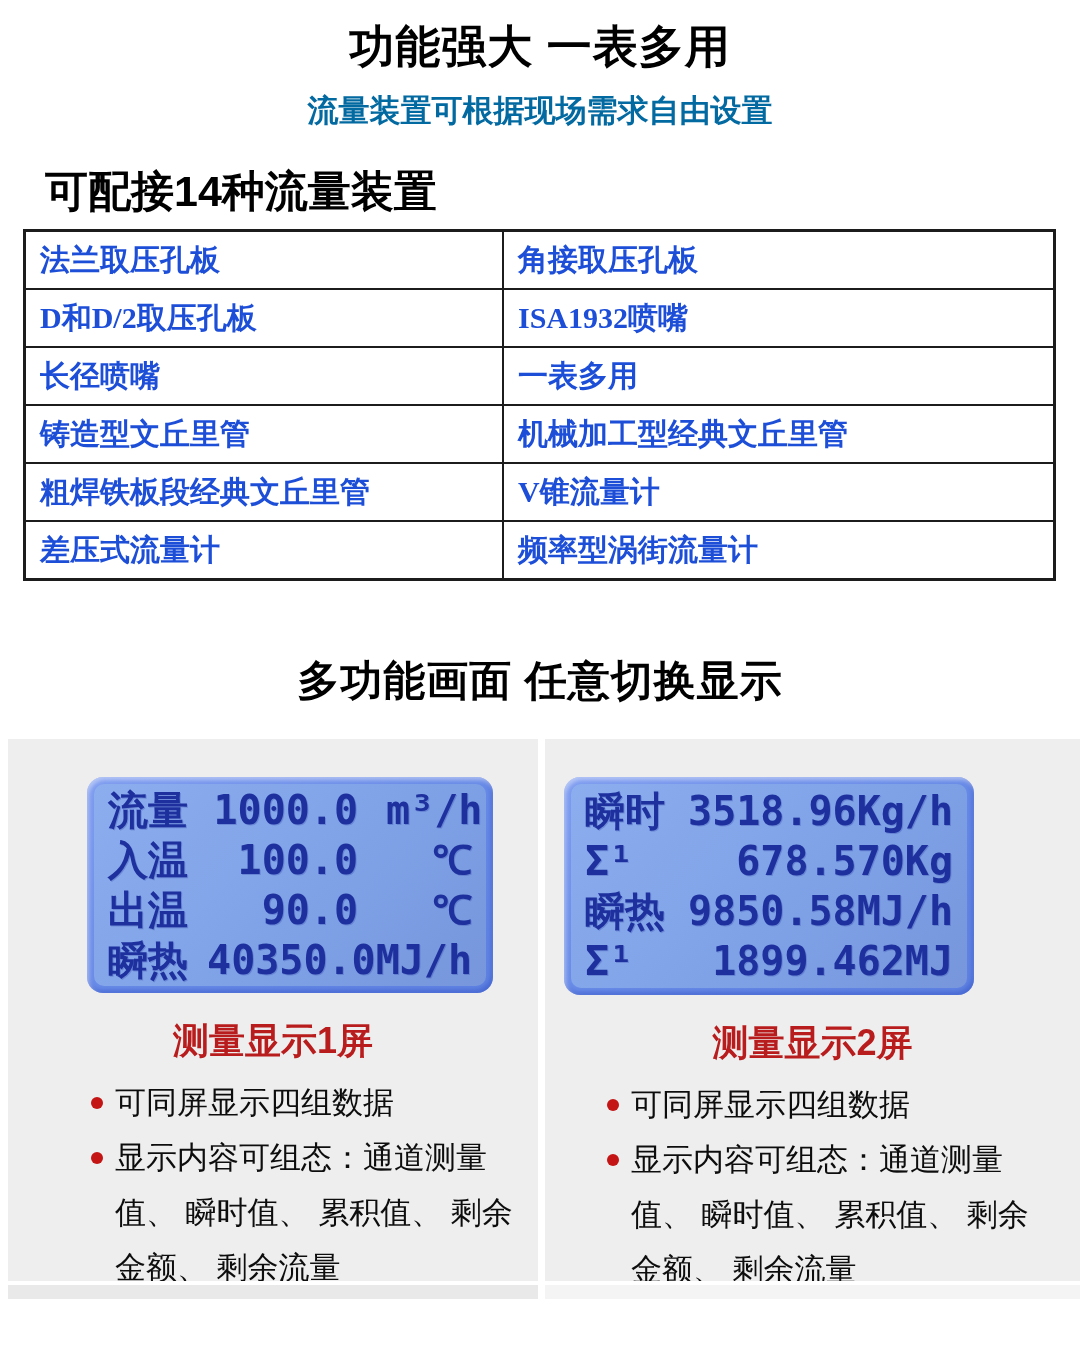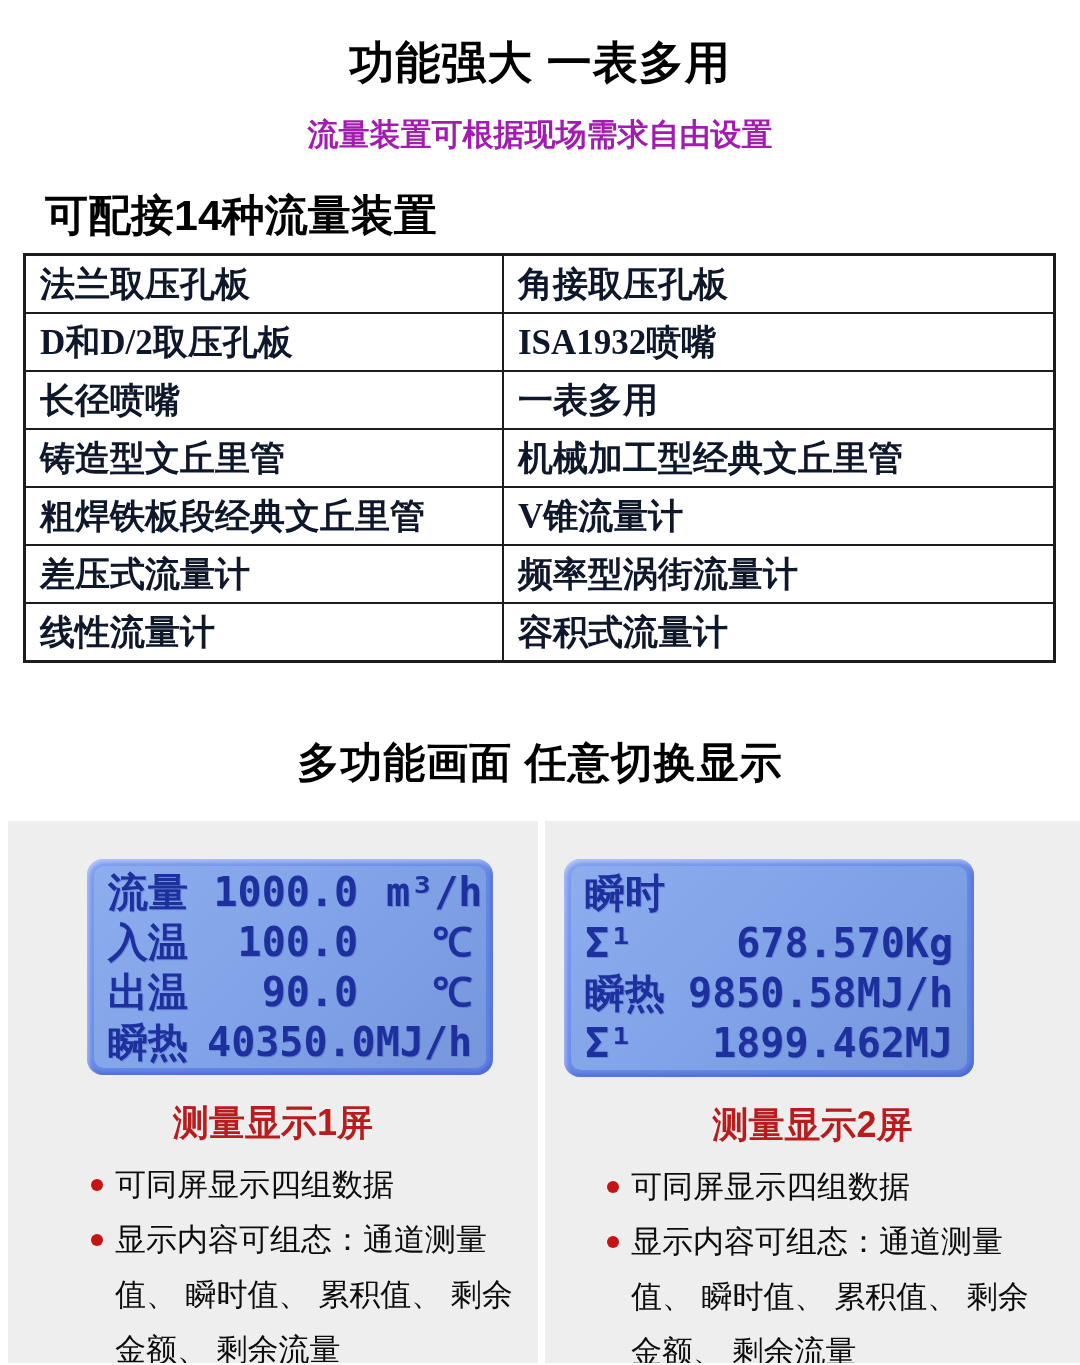--- a/index.html
+++ b/index.html
@@ -4,43 +4,43 @@
 <style>
   html,body { margin:0; padding:0; }
   body {
     width:1080px; height:1365px; overflow:hidden;
     background:#ffffff;
     font-family:"Liberation Sans","DejaVu Sans",sans-serif;
     color:#000;
   }
   
   .h1 {
-    padding-top:38px; text-align:center;
+    padding-top:22px; text-align:center;
     font-size:45px; line-height:50px; font-weight:bold; letter-spacing:1px;
   }
   .subtitle {
-    margin-top:28px; text-align:center;
-    font-size:31px; line-height:38px; font-weight:600; color:#a21caf;
+    margin-top:20px; text-align:center;
+    font-size:31px; line-height:38px; font-weight:600; color:#0369a1;
   }
   .section-heading {
     margin:40px 0 0 45px;
     font-size:43px; line-height:42px; font-weight:600;
   }
   
   table.device-table {
     margin:17px 0 0 23px;
     border-collapse:collapse; table-layout:fixed;
     width:1033px;
     border:3px solid #1c1c1c;
   }
   table.device-table td {
     border:2px solid #1c1c1c;
     height:56px; padding:0 0 0 14px;
     font-family:"Liberation Serif","DejaVu Serif",serif;
-    font-weight:bold; font-size:35px; color:#0f172a;
+    font-weight:bold; font-size:30px; color:#1d4ed8;
     white-space:nowrap; overflow:hidden;
   }
   td.col1 { width:462px; }
   
   .h2 {
     margin-top:76px; text-align:center;
     font-size:42px; line-height:48px; font-weight:bold; letter-spacing:1px;
   }
   .panels {
     margin-top:34px; padding-left:8px;
@@ -130,24 +130,20 @@
       <td>机械加工型经典文丘里管</td>
     </tr>
     <tr>
       <td class="col1">粗焊铁板段经典文丘里管</td>
       <td>V锥流量计</td>
     </tr>
     <tr>
       <td class="col1">差压式流量计</td>
       <td>频率型涡街流量计</td>
     </tr>
-    <tr>
-      <td class="col1">线性流量计</td>
-      <td>容积式流量计</td>
-    </tr>
   </tbody>
 </table>
 
 <div class="h2">多功能画面 任意切换显示</div>
 
 <div class="panels">
 
   <div class="card left">
     <div class="lcd">
       <div class="lcd-inner">
@@ -186,20 +182,21 @@
         <div class="bullet-line">金额、 剩余流量</div>
       </div>
     </div>
   </div>
 
   <div class="card right">
     <div class="lcd">
       <div class="lcd-inner">
         <div class="lcd-row">
           <span class="lcd-label">瞬时</span>
+          <span class="lcd-value">3518.96Kg/h</span>
 
         </div>
         <div class="lcd-row">
           <span class="lcd-label">Σ¹</span>
           <span class="lcd-value">678.570Kg</span>
 
         </div>
         <div class="lcd-row">
           <span class="lcd-label">瞬热</span>
           <span class="lcd-value">9850.58MJ/h</span>

